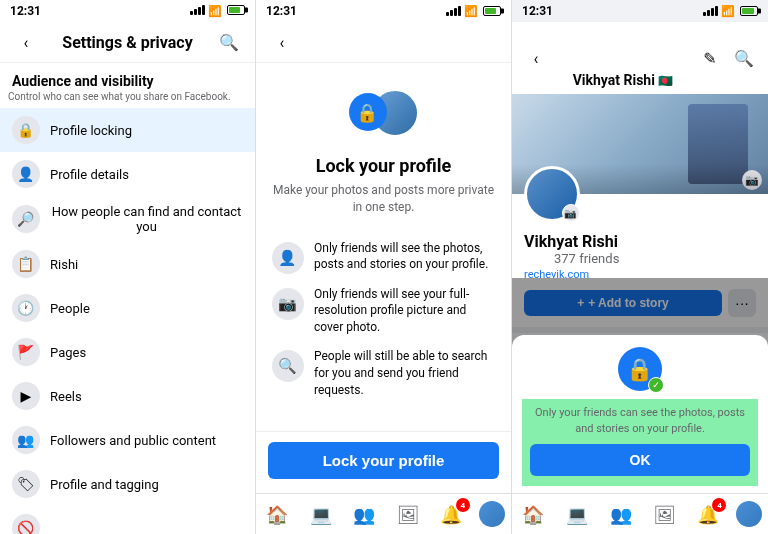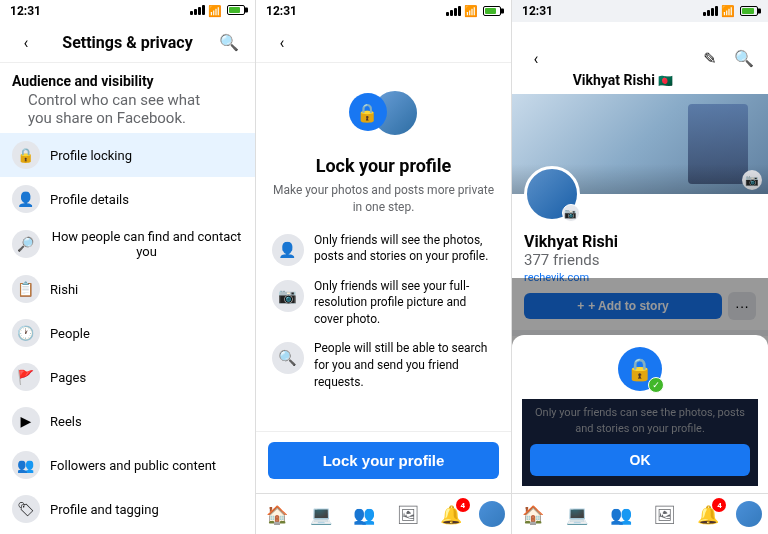--- a/index.html
+++ b/index.html
@@ -69,23 +69,23 @@
     }
 
     .section-title {
       font-weight: 700;
       font-size: 14px;
       color: #050505;
       padding: 10px 12px 2px;
     }
 
     .section-subtitle {
-      font-size: 15px;
+      font-size: 10px;
       color: #65676B;
-      padding: 0 28px 6px;
+      padding: 0 8px 6px;
     }
 
     .menu-item {
       display: flex;
       align-items: center;
       padding: 8px 12px;
       cursor: pointer;
       gap: 10px;
     }
 
@@ -220,21 +220,21 @@
       font-size: 18px;
       color: #050505;
       text-align: center;
       margin-bottom: 6px;
     }
 
     .lock-subtitle {
       font-size: 12px;
       color: #65676B;
       text-align: center;
-      margin-bottom: 16px;
+      margin-bottom: 24px;
       line-height: 1.4;
     }
 
     .feature-item {
       display: flex;
       align-items: flex-start;
       gap: 10px;
       margin-bottom: 12px;
       width: 100%;
     }
@@ -358,23 +358,24 @@
       border: 1.5px solid #fff;
     }
 
     .profile-name {
       font-weight: 700;
       font-size: 16px;
       color: #050505;
     }
 
     .profile-followers {
-      font-size: 15px;
+      font-size: 13px;
       color: #65676B;
       margin-bottom: 2px;
+      margin-left: 30px;
     }
 
     .profile-website {
       font-size: 11px;
       color: #1877F2;
       margin-bottom: 8px;
     }
 
     .add-story-row {
       display: flex;
@@ -472,21 +473,21 @@
       color: #050505;
       text-align: center;
       margin-bottom: 4px;
       background: #fff;
       width: 100%;
       padding: 4px 0 0;
       border-radius: 8px 8px 0 0;
     }
 
     .modal-body {
-      background: #0f172a;
+      background: #86efac;
       width: 100%;
       padding: 6px 8px 10px;
     }
 
     .modal-desc {
       font-size: 11px;
       color: #65676B;
       text-align: center;
       line-height: 1.4;
     }

